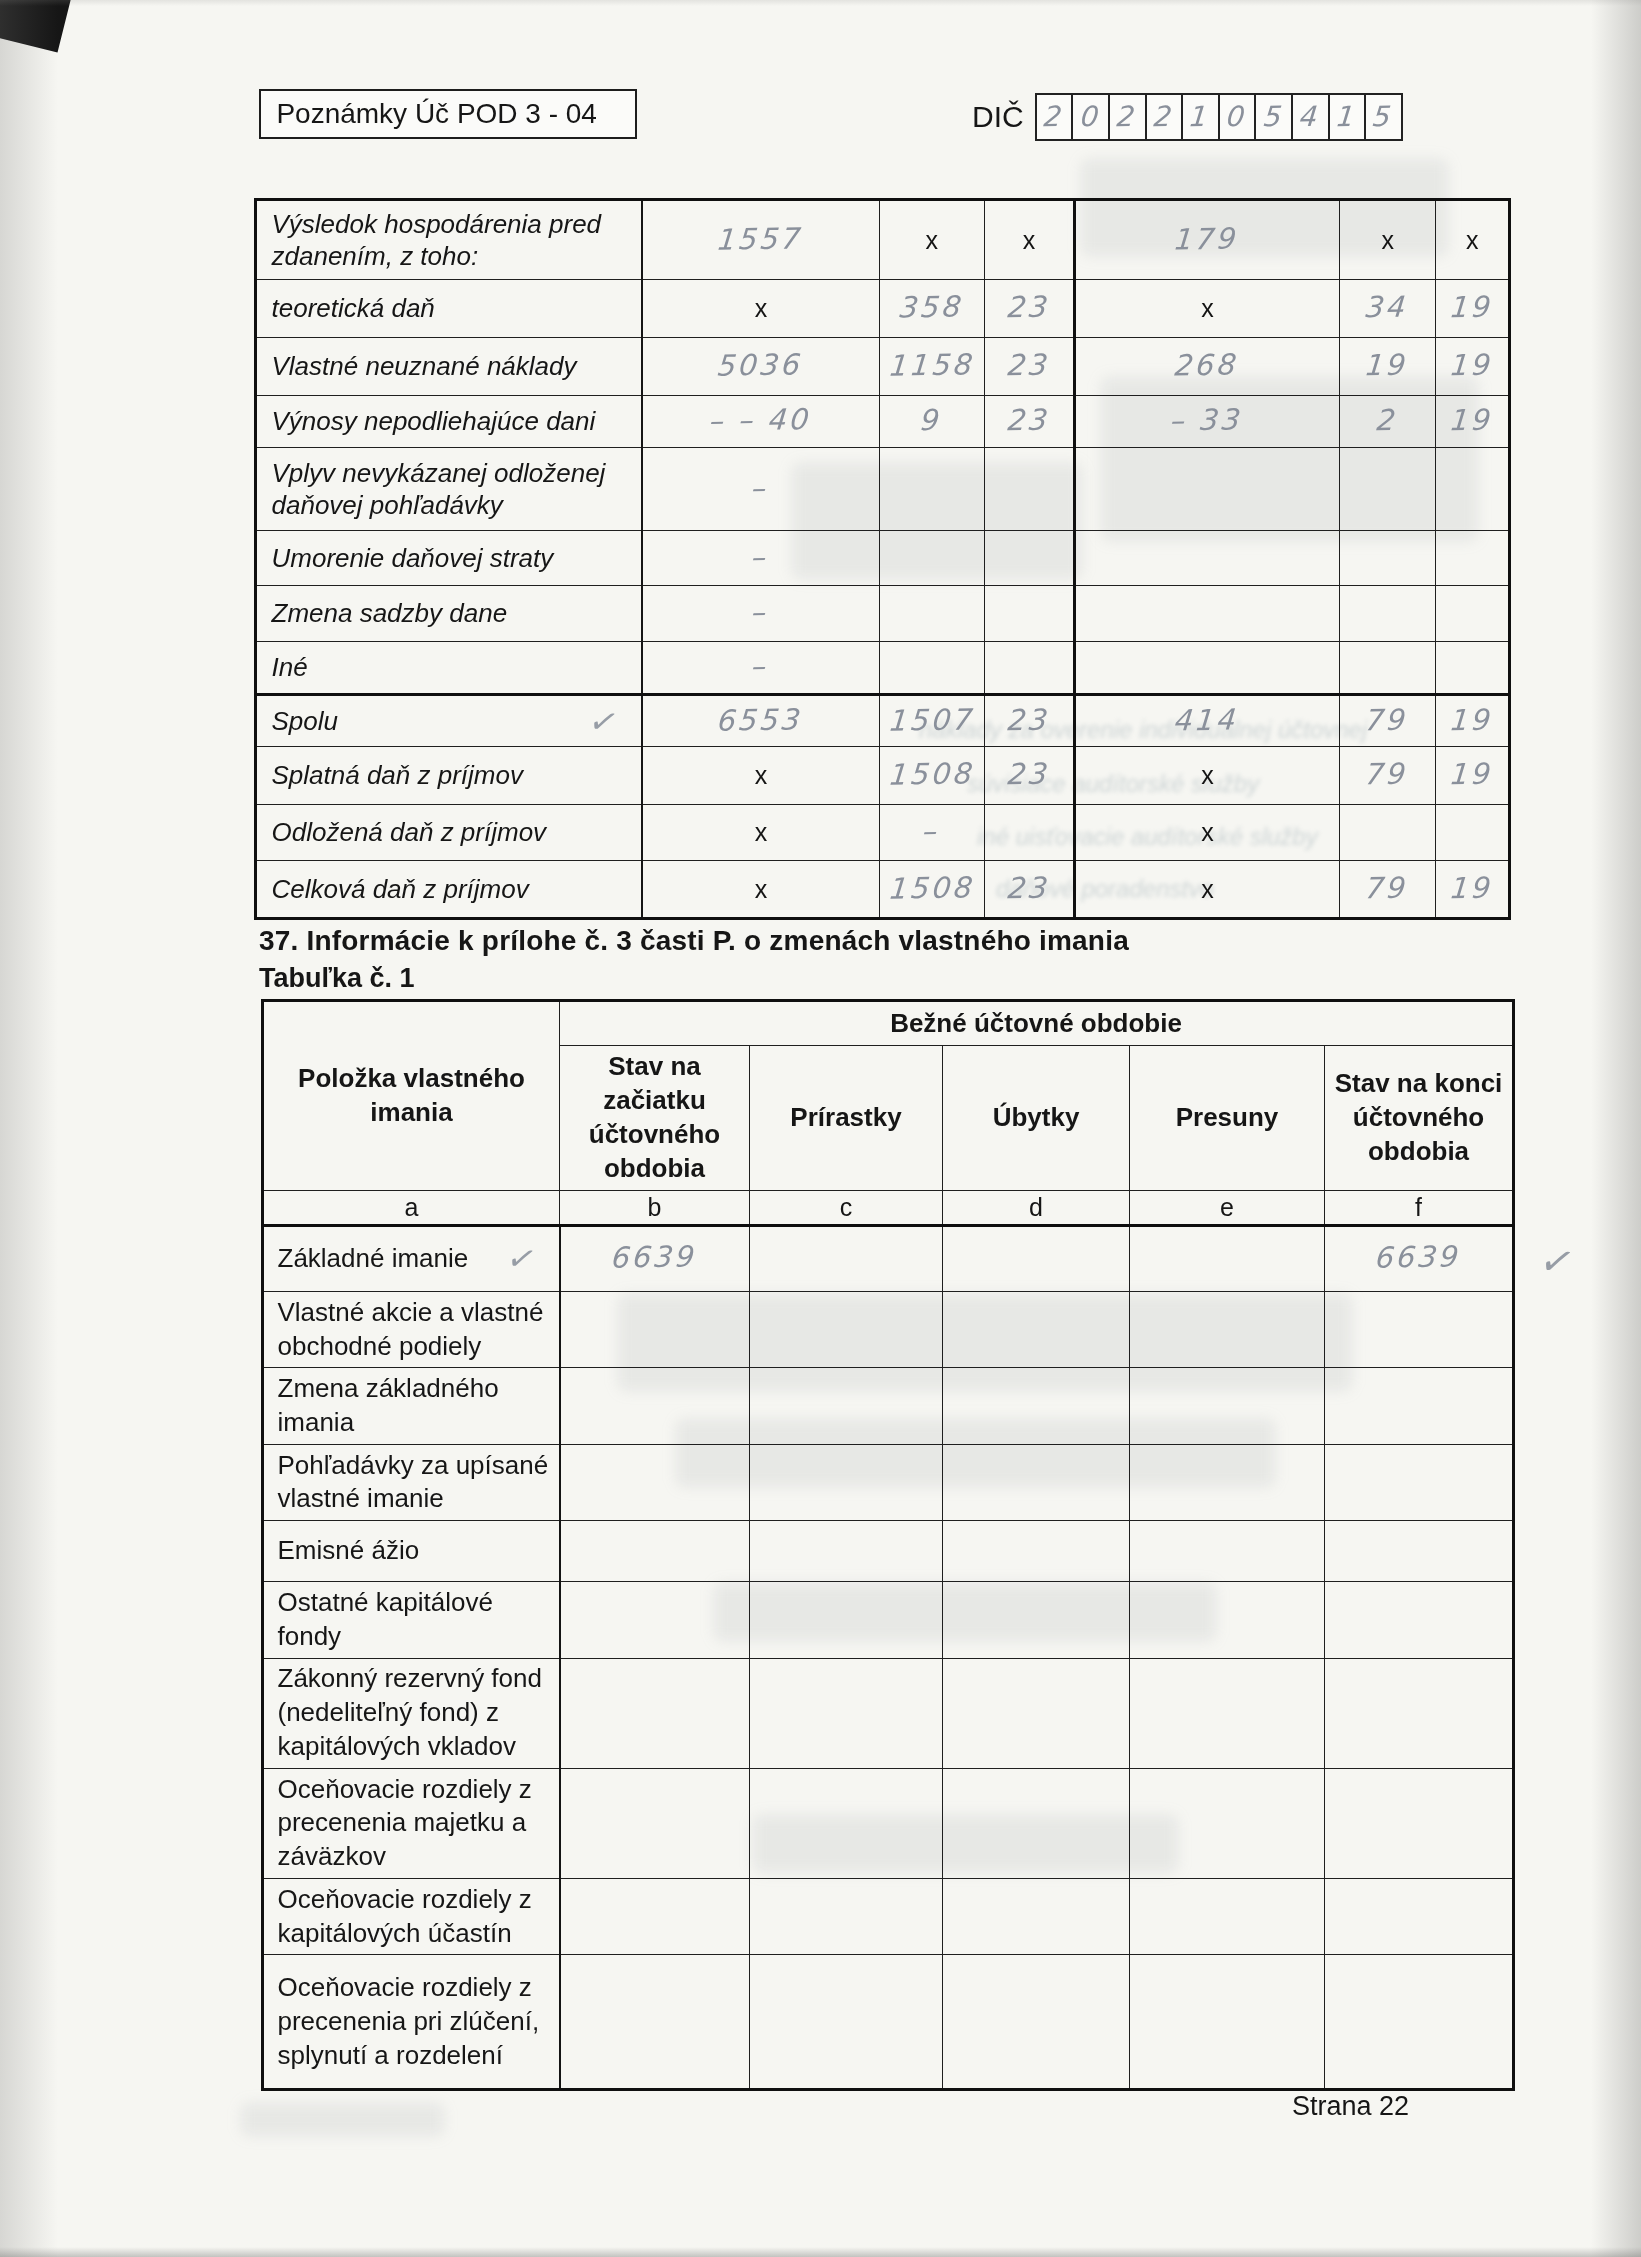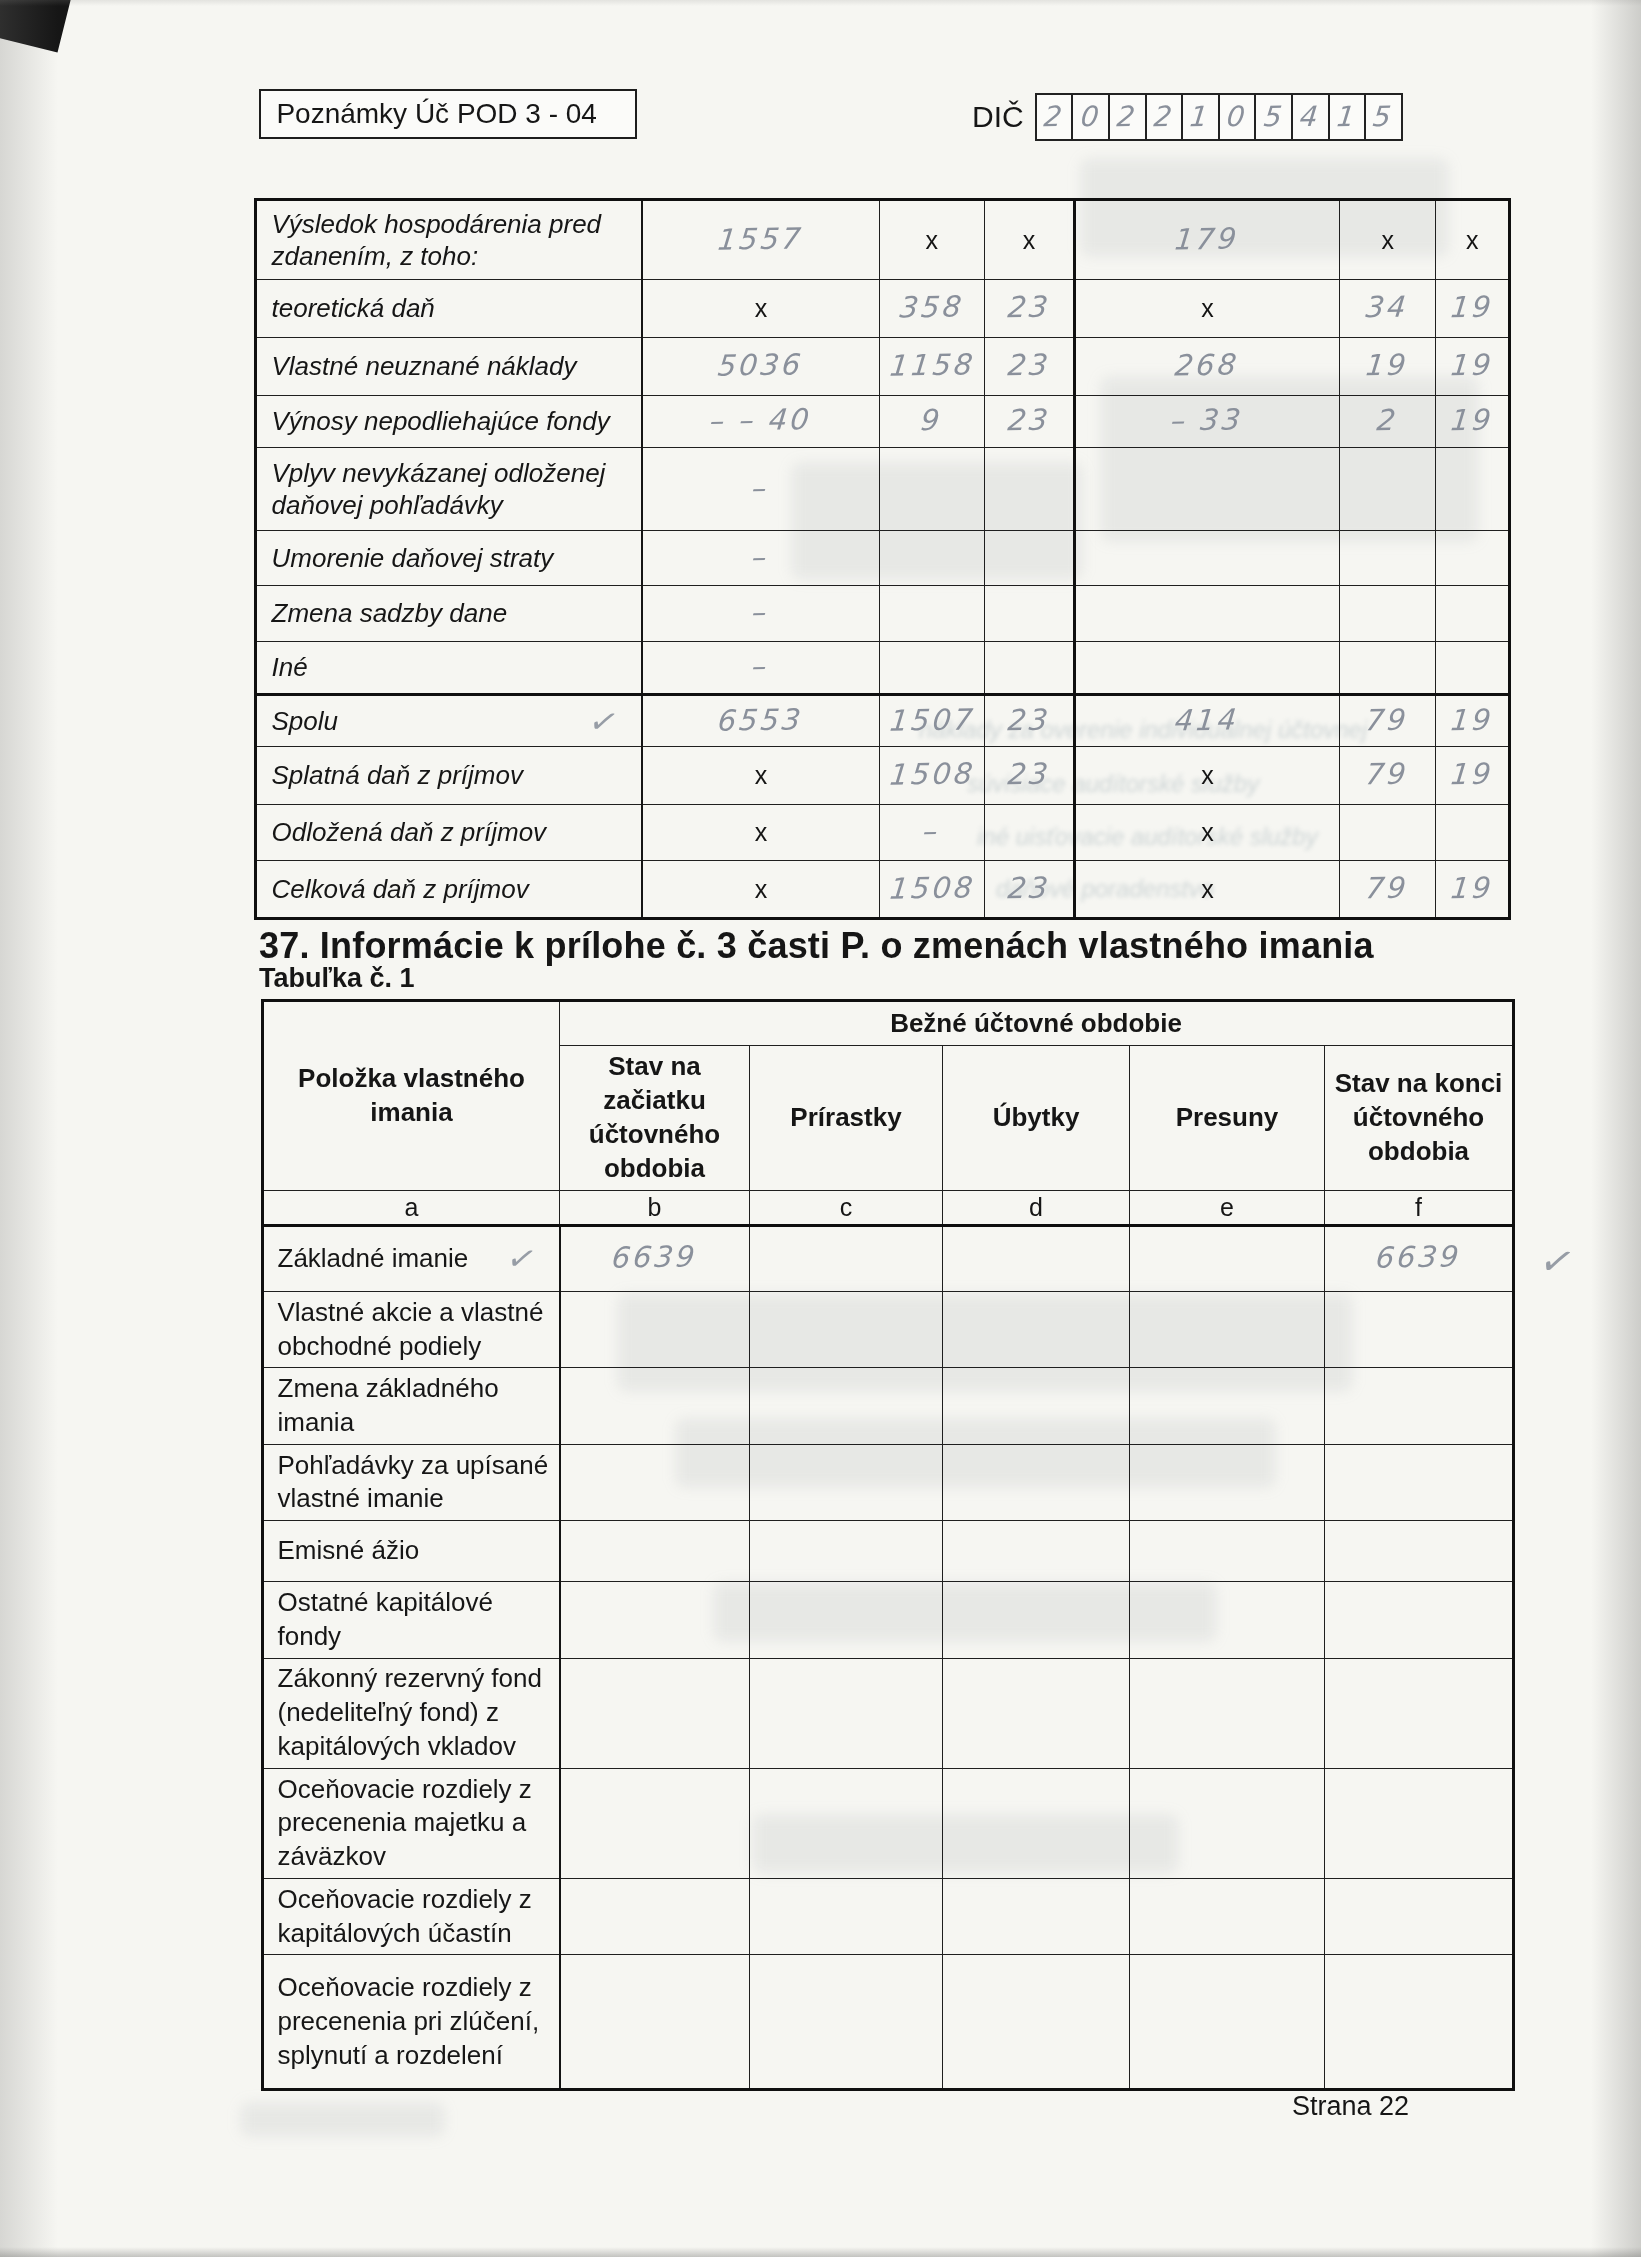--- a/index.html
+++ b/index.html
@@ -50,21 +50,21 @@
   .t1{border:3.9px solid #101010;}
   .t1 tr.thick-top td{border-top:3.4px solid #101010;}
   .t2{position:absolute;left:261px;top:999px;width:1252px;border:3.9px solid #101010;}
   .t2 td{font-size:26px;line-height:1.3;}
   .t2 .hd{font-weight:bold;text-align:center;}
   .t2 .lbl{text-align:left;padding-left:13.5px;border-right:2.9px solid #141414;}
   .t2 tr.letters td{border-bottom:3.9px solid #0e0e0e;text-align:center;padding:1.9px;line-height:1;font-size:25px;}
   .t2 .val{text-align:center;}
   .flexlbl{display:flex;align-items:center;justify-content:space-between;padding-right:13.5px;}
   
-  .h37{position:absolute;left:259px;top:925px;font-size:36px;font-weight:bold;letter-spacing:0.2px;}
+  .h37{position:absolute;left:259px;top:925px;font-size:28px;font-weight:bold;letter-spacing:0.2px;}
   .h37sub{position:absolute;left:259px;top:963px;font-size:27px;font-weight:600;}
   .footer{position:absolute;left:1292px;top:2091px;font-size:27px;}
   .margin-check{position:absolute;left:1541px;top:1242px;}
   .margin-check .hw-check{font-size:39px;}
 </style>
 </head>
 <body>
 
 <div class="page">
 
@@ -158,21 +158,21 @@
     <tr style="height:58px">
       <td class="lbl">Vlastné neuznané náklady</td>
       <td class="val"><span class="hw">5036</span></td>
       <td class="val"><span class="hw">1158</span></td>
       <td class="val"><span class="hw">23</span></td>
       <td class="val grp"><span class="hw">268</span></td>
       <td class="val"><span class="hw">19</span></td>
       <td class="val"><span class="hw">19</span></td>
     </tr>
     <tr style="height:52px">
-      <td class="lbl">Výnosy nepodliehajúce fondy</td>
+      <td class="lbl">Výnosy nepodliehajúce dani</td>
       <td class="val"><span class="hw">– –  40</span></td>
       <td class="val"><span class="hw">9</span></td>
       <td class="val"><span class="hw">23</span></td>
       <td class="val grp"><span class="hw">–  33</span></td>
       <td class="val"><span class="hw">2</span></td>
       <td class="val"><span class="hw">19</span></td>
     </tr>
     <tr style="height:83px">
       <td class="lbl">Vplyv nevykázanej odloženej daňovej pohľadávky</td>
       <td class="val"><span class="hw">–</span></td>

